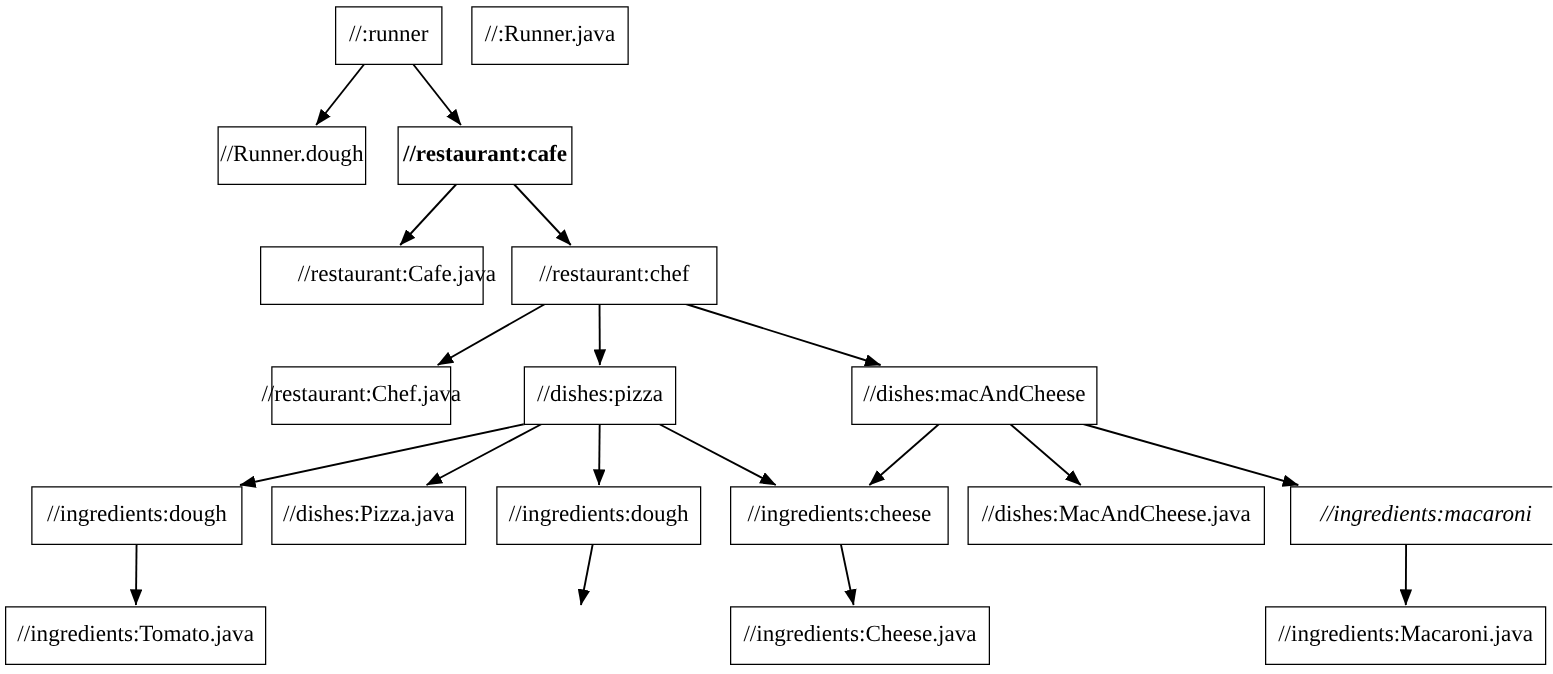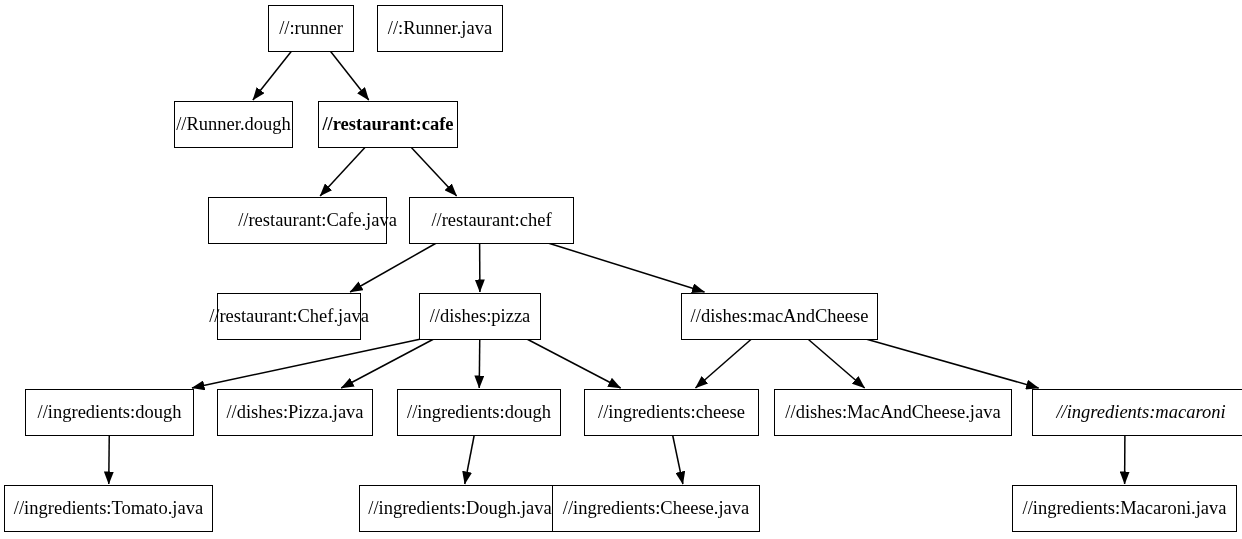--- a/index.html
+++ b/index.html
@@ -89,17 +89,16 @@
   <div class="node" style="left:681px;  top:293px; width:197px;">//dishes:macAndCheese</div>
 
   <div class="node" style="left:25px;   top:389px; width:169px;">//ingredients:dough</div>
   <div class="node" style="left:217px;  top:389px; width:156px;">//dishes:Pizza.java</div>
   <div class="node" style="left:397px;  top:389px; width:164px;">//ingredients:dough</div>
   <div class="node" style="left:584px;  top:389px; width:175px;">//ingredients:cheese</div>
   <div class="node" style="left:774px; top:389px; width:238px;">//dishes:MacAndCheese.java</div>
   <div class="node" style="left:1032px; top:389px; width:218px;font-style:italic;">//ingredients:macaroni</div>
 
   <div class="node" style="left:4px;    top:485px; width:209px;">//ingredients:Tomato.java</div>
-  <div class="node" style="left:359px;  top:485px; width:202px;">//ingredients:Dough.java</div>
-  <div class="node" style="left:552px;  top:485px; width:208px;">//ingredients:Cheese.java</div>
+  <div class="node" style="left:584px;  top:485px; width:208px;">//ingredients:Cheese.java</div>
   <div class="node" style="left:1012px; top:485px; width:225px;">//ingredients:Macaroni.java</div>
 
 </div>
 
 </body></html>

